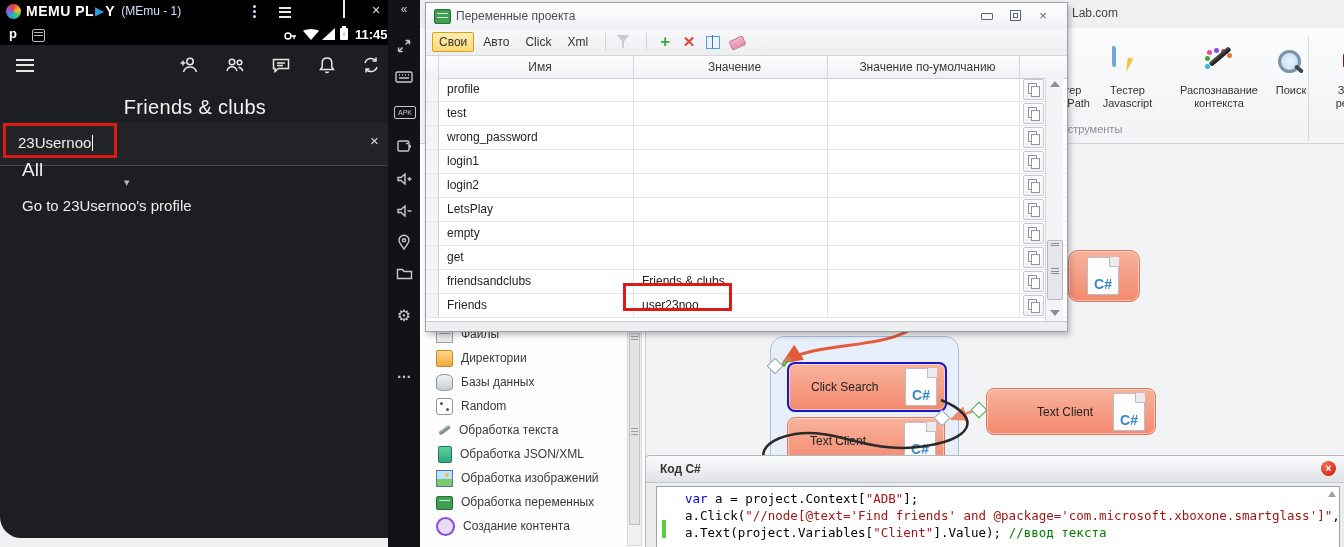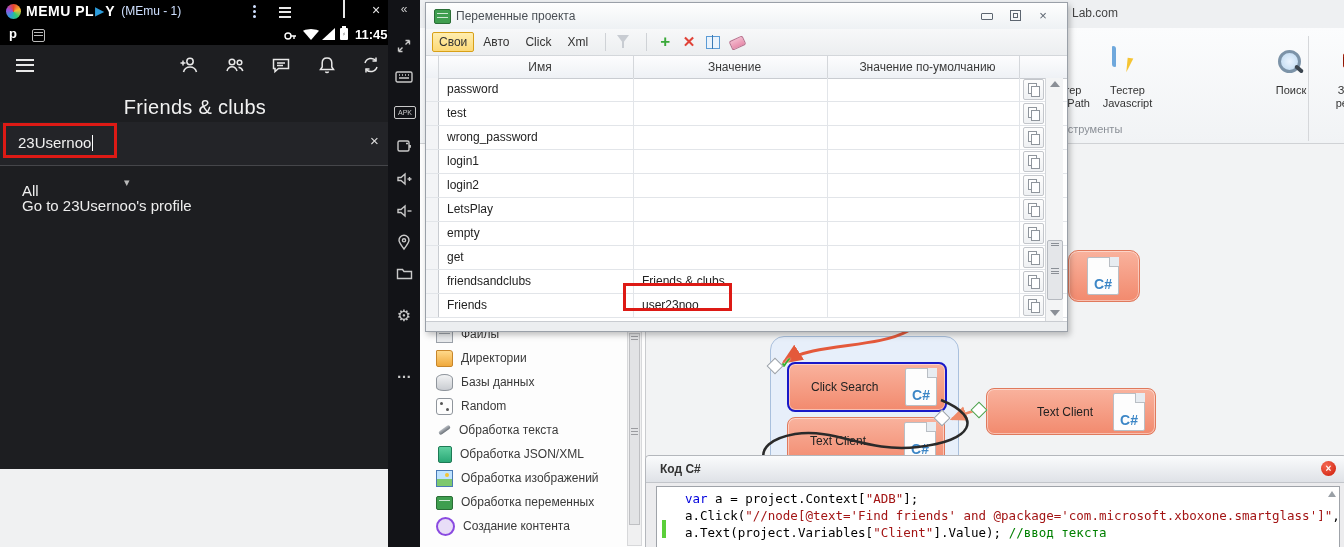--- a/index.html
+++ b/index.html
@@ -138,21 +138,21 @@
     border-right:5px solid transparent;border-bottom:6px solid #8a8f96;}
   .vsb-dn{position:absolute;bottom:5px;left:4px;width:0;height:0;border-left:5px solid transparent;
     border-right:5px solid transparent;border-top:6px solid #8a8f96;}
   .vsb-thumb{position:absolute;left:1px;top:162px;width:14px;height:58px;background:#e4e6e9;
     border:1px solid #b6bac0;border-radius:2px;}
   .vsb-thumb i{display:block;height:1px;background:#8a8f96;margin:1.5px 3px;}
   .vsb-thumb .mid{margin-top:22px;}
   .vw-bottom{position:absolute;left:0;bottom:0;width:100%;height:9px;background:#eceef0;border-top:1px solid #c9ccd1;}
 
   
-  .emu{position:absolute;left:0;top:0;width:420px;height:469px;z-index:7;background:#1d1e21;}
+  .emu{position:absolute;left:0;top:0;width:420px;height:538px;z-index:7;background:#1d1e21;border-radius:21px;}
   .emu-titlebar{position:absolute;left:0;top:0;width:100%;height:22px;background:#000;display:flex;align-items:center;}
   .memu-logo{width:15px;height:15px;border-radius:50%;margin:0 5px 0 6px;
     background:conic-gradient(#e8452c,#f7b731,#2ecc71,#2d9cdb,#9b51e0,#e8452c);}
   .memu-brand{color:#fff;font-weight:bold;font-size:14px;letter-spacing:.5px;}
   .memu-play{color:#2d9cdb;font-size:12px;margin:0 1px;}
   .memu-inst{color:#cfe0ff;font-size:12px;margin-left:6px;}
   .tb-ic{position:absolute;top:0;height:22px;color:#e8e8e8;text-align:center;}
   .vdots i{display:block;width:3px;height:3px;border-radius:50%;background:#cfe0ff;margin:2px auto;}
   .hbars i{display:block;width:12px;height:2px;background:#e8e8e8;margin:2.5px auto;}
   .minbar{width:10px;height:2px;background:#e8e8e8;margin:10px auto 0;}
@@ -175,21 +175,21 @@
   .appbar-menu i{display:block;height:2px;background:#e8e8e8;margin:3.5px 0;}
   .app-ic{position:absolute;top:54px;width:22px;height:22px;}
   .app-ic svg{stroke:#e8e8e8;fill:none;stroke-width:1.5;}
   .app-title{position:absolute;left:0;top:96px;width:390px;text-align:center;color:#f2f2f2;
     font-size:20px;font-weight:300;letter-spacing:.3px;}
   .search-row{position:absolute;left:0;top:122px;width:388px;height:43px;background:#232428;}
   .search-text{position:absolute;left:18px;top:12px;color:#f0f0f0;font-size:15px;}
   .cursor{display:inline-block;width:1px;height:16px;background:#fff;vertical-align:-3px;margin-left:1px;}
   .search-x{position:absolute;left:370px;top:10px;color:#ddd;font-size:15px;}
   .divider{position:absolute;left:0;top:165px;width:388px;height:1px;background:#45464a;}
-  .all-label{position:absolute;left:22px;top:182px;color:#f0f0f0;font-size:15px;}
+  .all-label{position:absolute;left:22px;top:159px;color:#f0f0f0;font-size:19px;}
   .all-arrow{position:absolute;left:124px;top:176px;color:#b9b9b9;font-size:11px;}
   .profile-link{position:absolute;left:22px;top:197px;color:#ededed;font-size:15px;}
   
   .emu-side{position:absolute;left:388px;top:0;width:32px;height:547px;background:#121317;}
   .side-ic{position:absolute;left:0;width:32px;text-align:center;color:#c9c9c9;}
   .side-ic svg{stroke:#c9c9c9;fill:none;stroke-width:1.4;}
 
   
   .annot{position:absolute;border:3px solid #dd1a15;z-index:9;}
   .annot-search{left:3px;top:123px;width:108px;height:29px;}
@@ -212,20 +212,33 @@
         </span>
         <span class="rl">Тестер</span>
         <span class="rl">JSONPath</span>
       </div>
       <div class="rbtn rb2">
         <span class="ricon">
           <span class="ic-scroll"></span><span class="bolt"></span>
         </span>
         <span class="rl">Тестер</span>
         <span class="rl">Javascript</span>
+      </div>
+      <div class="rbtn rb3">
+        <span class="ricon">
+          <span class="dot" style="left:2px;top:8px;background:#3aa93a"></span>
+          <span class="dot" style="left:4px;top:2px;background:#e050a0"></span>
+          <span class="dot" style="left:11px;top:0;background:#8a4ae0"></span>
+          <span class="dot" style="left:18px;top:1px;background:#e04338"></span>
+          <span class="dot" style="left:24px;top:5px;background:#e07a38"></span>
+          <span class="dot" style="left:2px;top:16px;background:#38b0e0"></span>
+          <span class="ic-pencil"></span>
+        </span>
+        <span class="rl">Распознавание</span>
+        <span class="rl">контекста</span>
       </div>
       <div class="rbtn rb4">
         <span class="ricon">
           <span class="ic-loupe"></span>
             <span class="ic-loupe-h"></span>
         </span>
         <span class="rl">Поиск</span>
       </div>
       <div class="rgsep"></div>
       <div class="rbtn rb5">
@@ -403,21 +416,21 @@
       <div class="vhead">
         <span class="vhc c-sel"></span>
         <span class="vhc c-name">Имя</span>
         <span class="vhc c-val">Значение</span>
         <span class="vhc c-def">Значение по-умолчанию</span>
         <span class="vhc c-copy"></span>
       </div>
       <div class="vrows">
         <div class="vrow">
             <span class="vcell vsel"></span>
-            <span class="vcell vname">password</span>
+            <span class="vcell vname">profile</span>
             <span class="vcell vval"></span>
             <span class="vcell vdef"></span>
             <span class="vcopya">
               <span class="copybtn"></span>
             </span>
           </div>
         <div class="vrow">
             <span class="vcell vsel"></span>
             <span class="vcell vname">test</span>
             <span class="vcell vval"></span>

